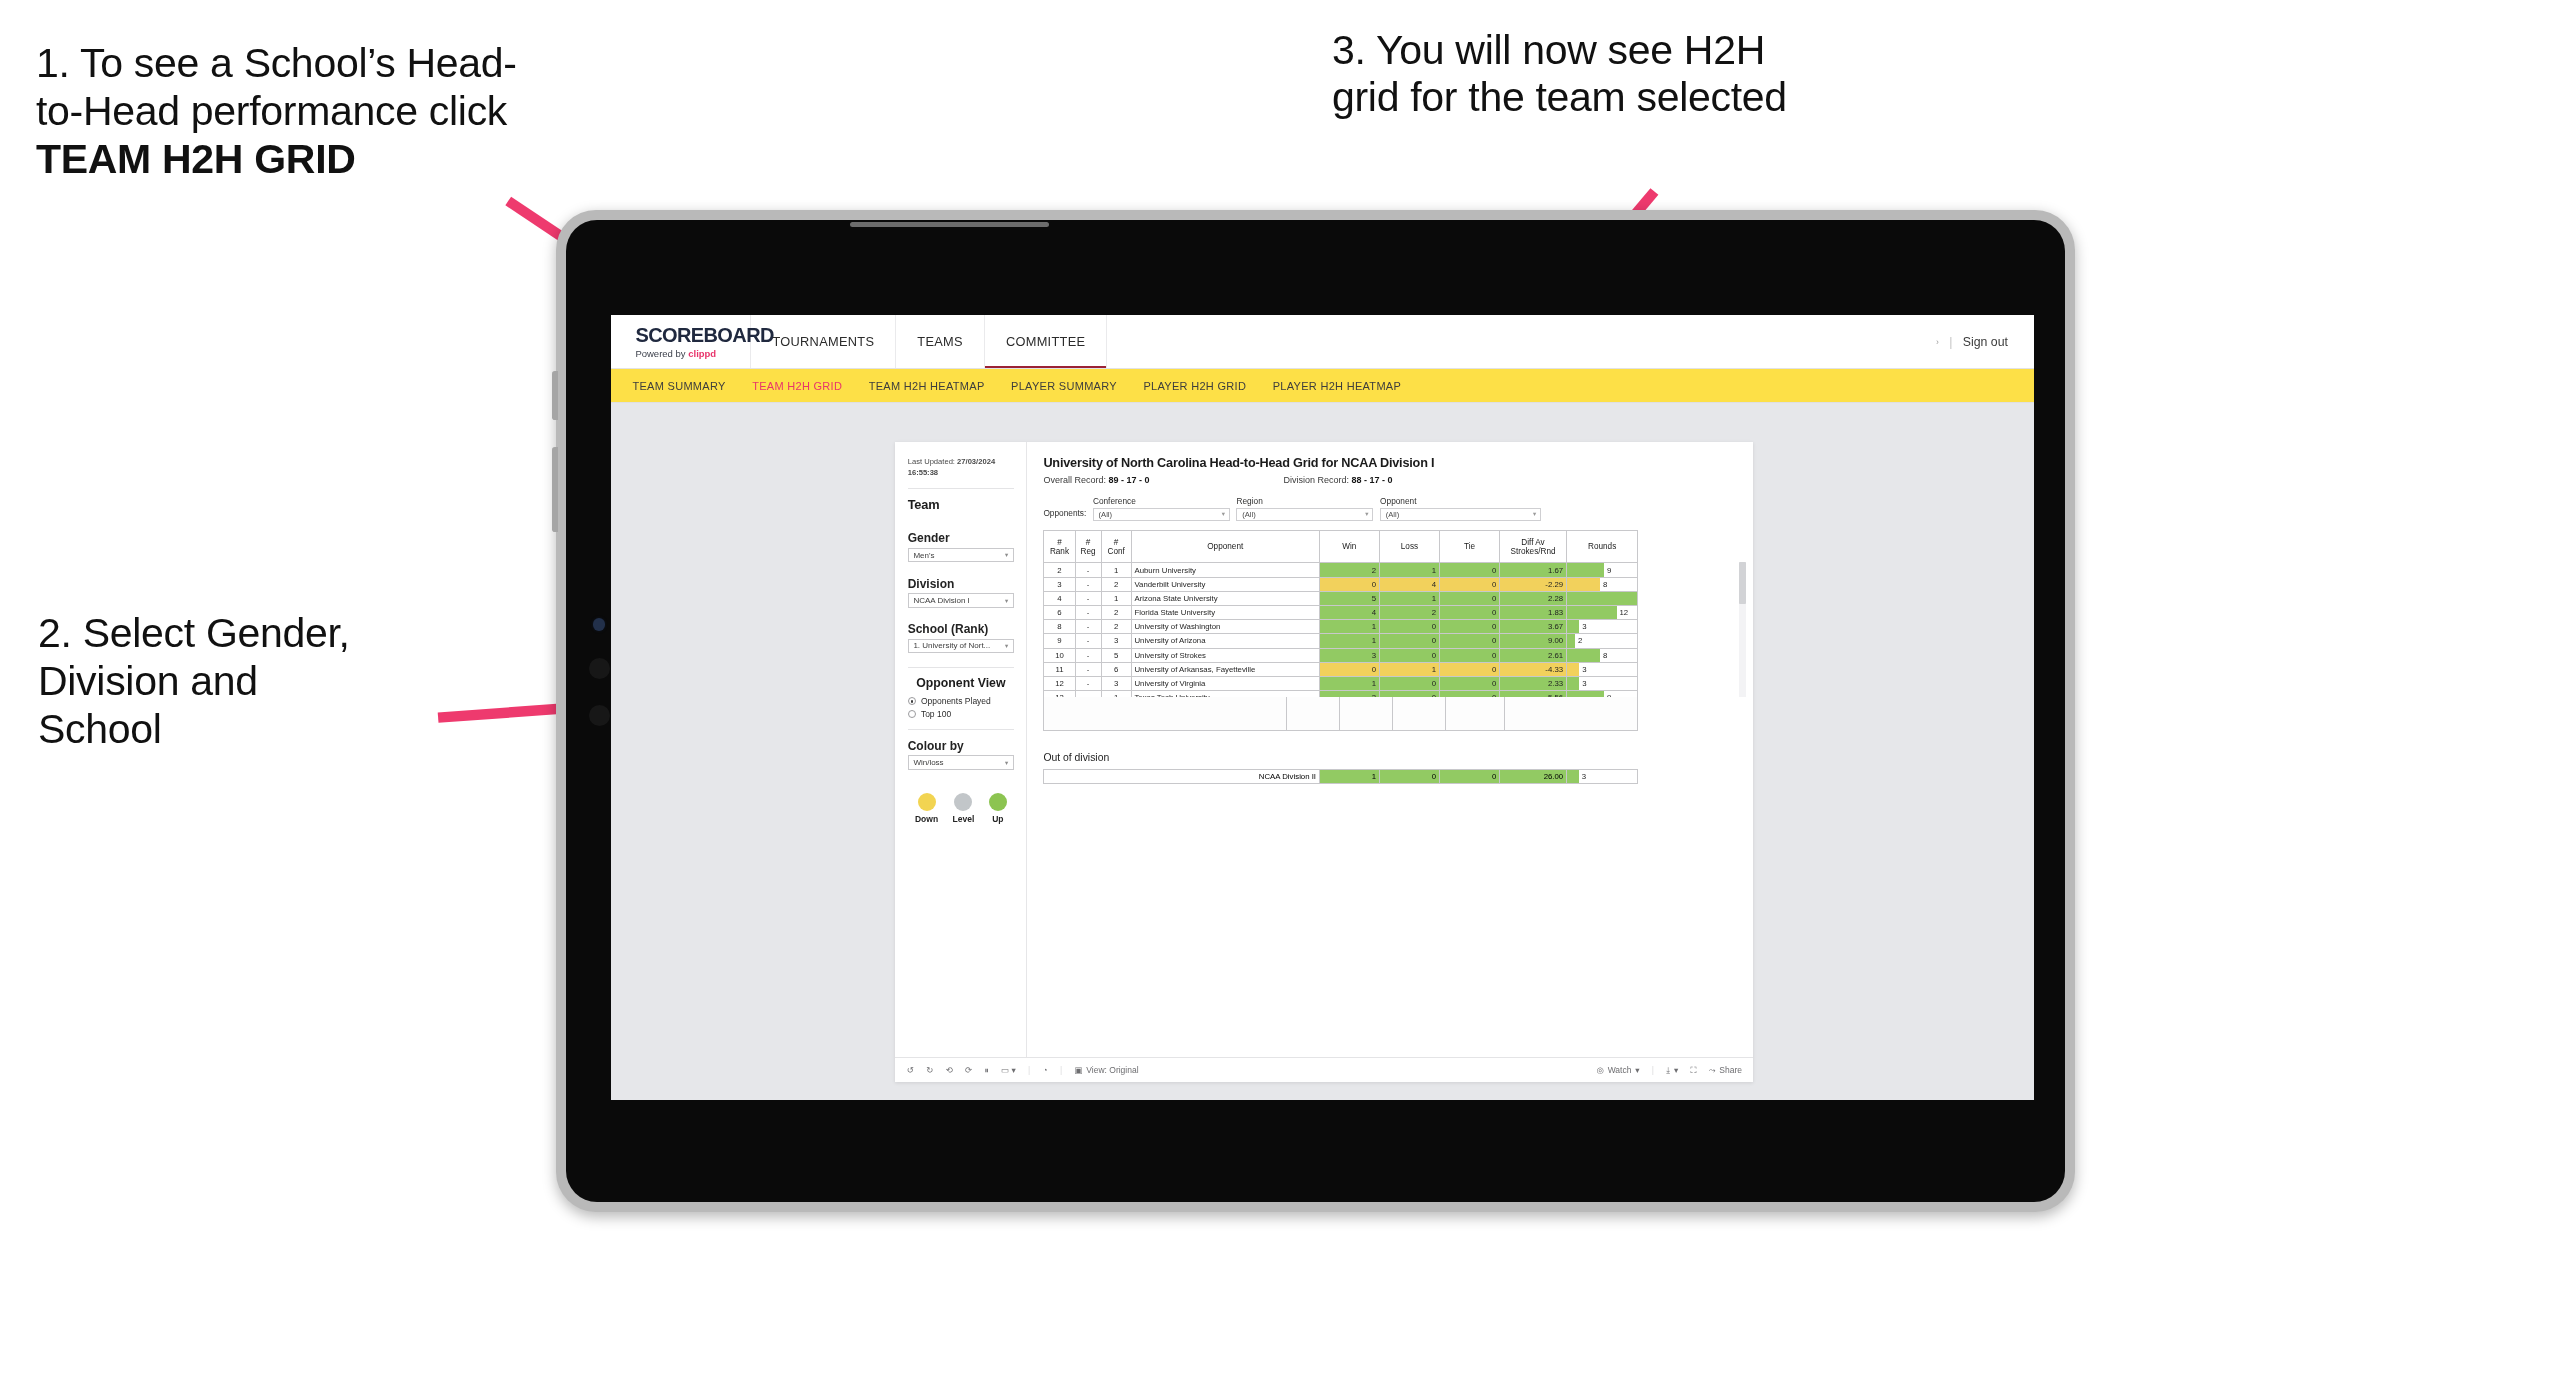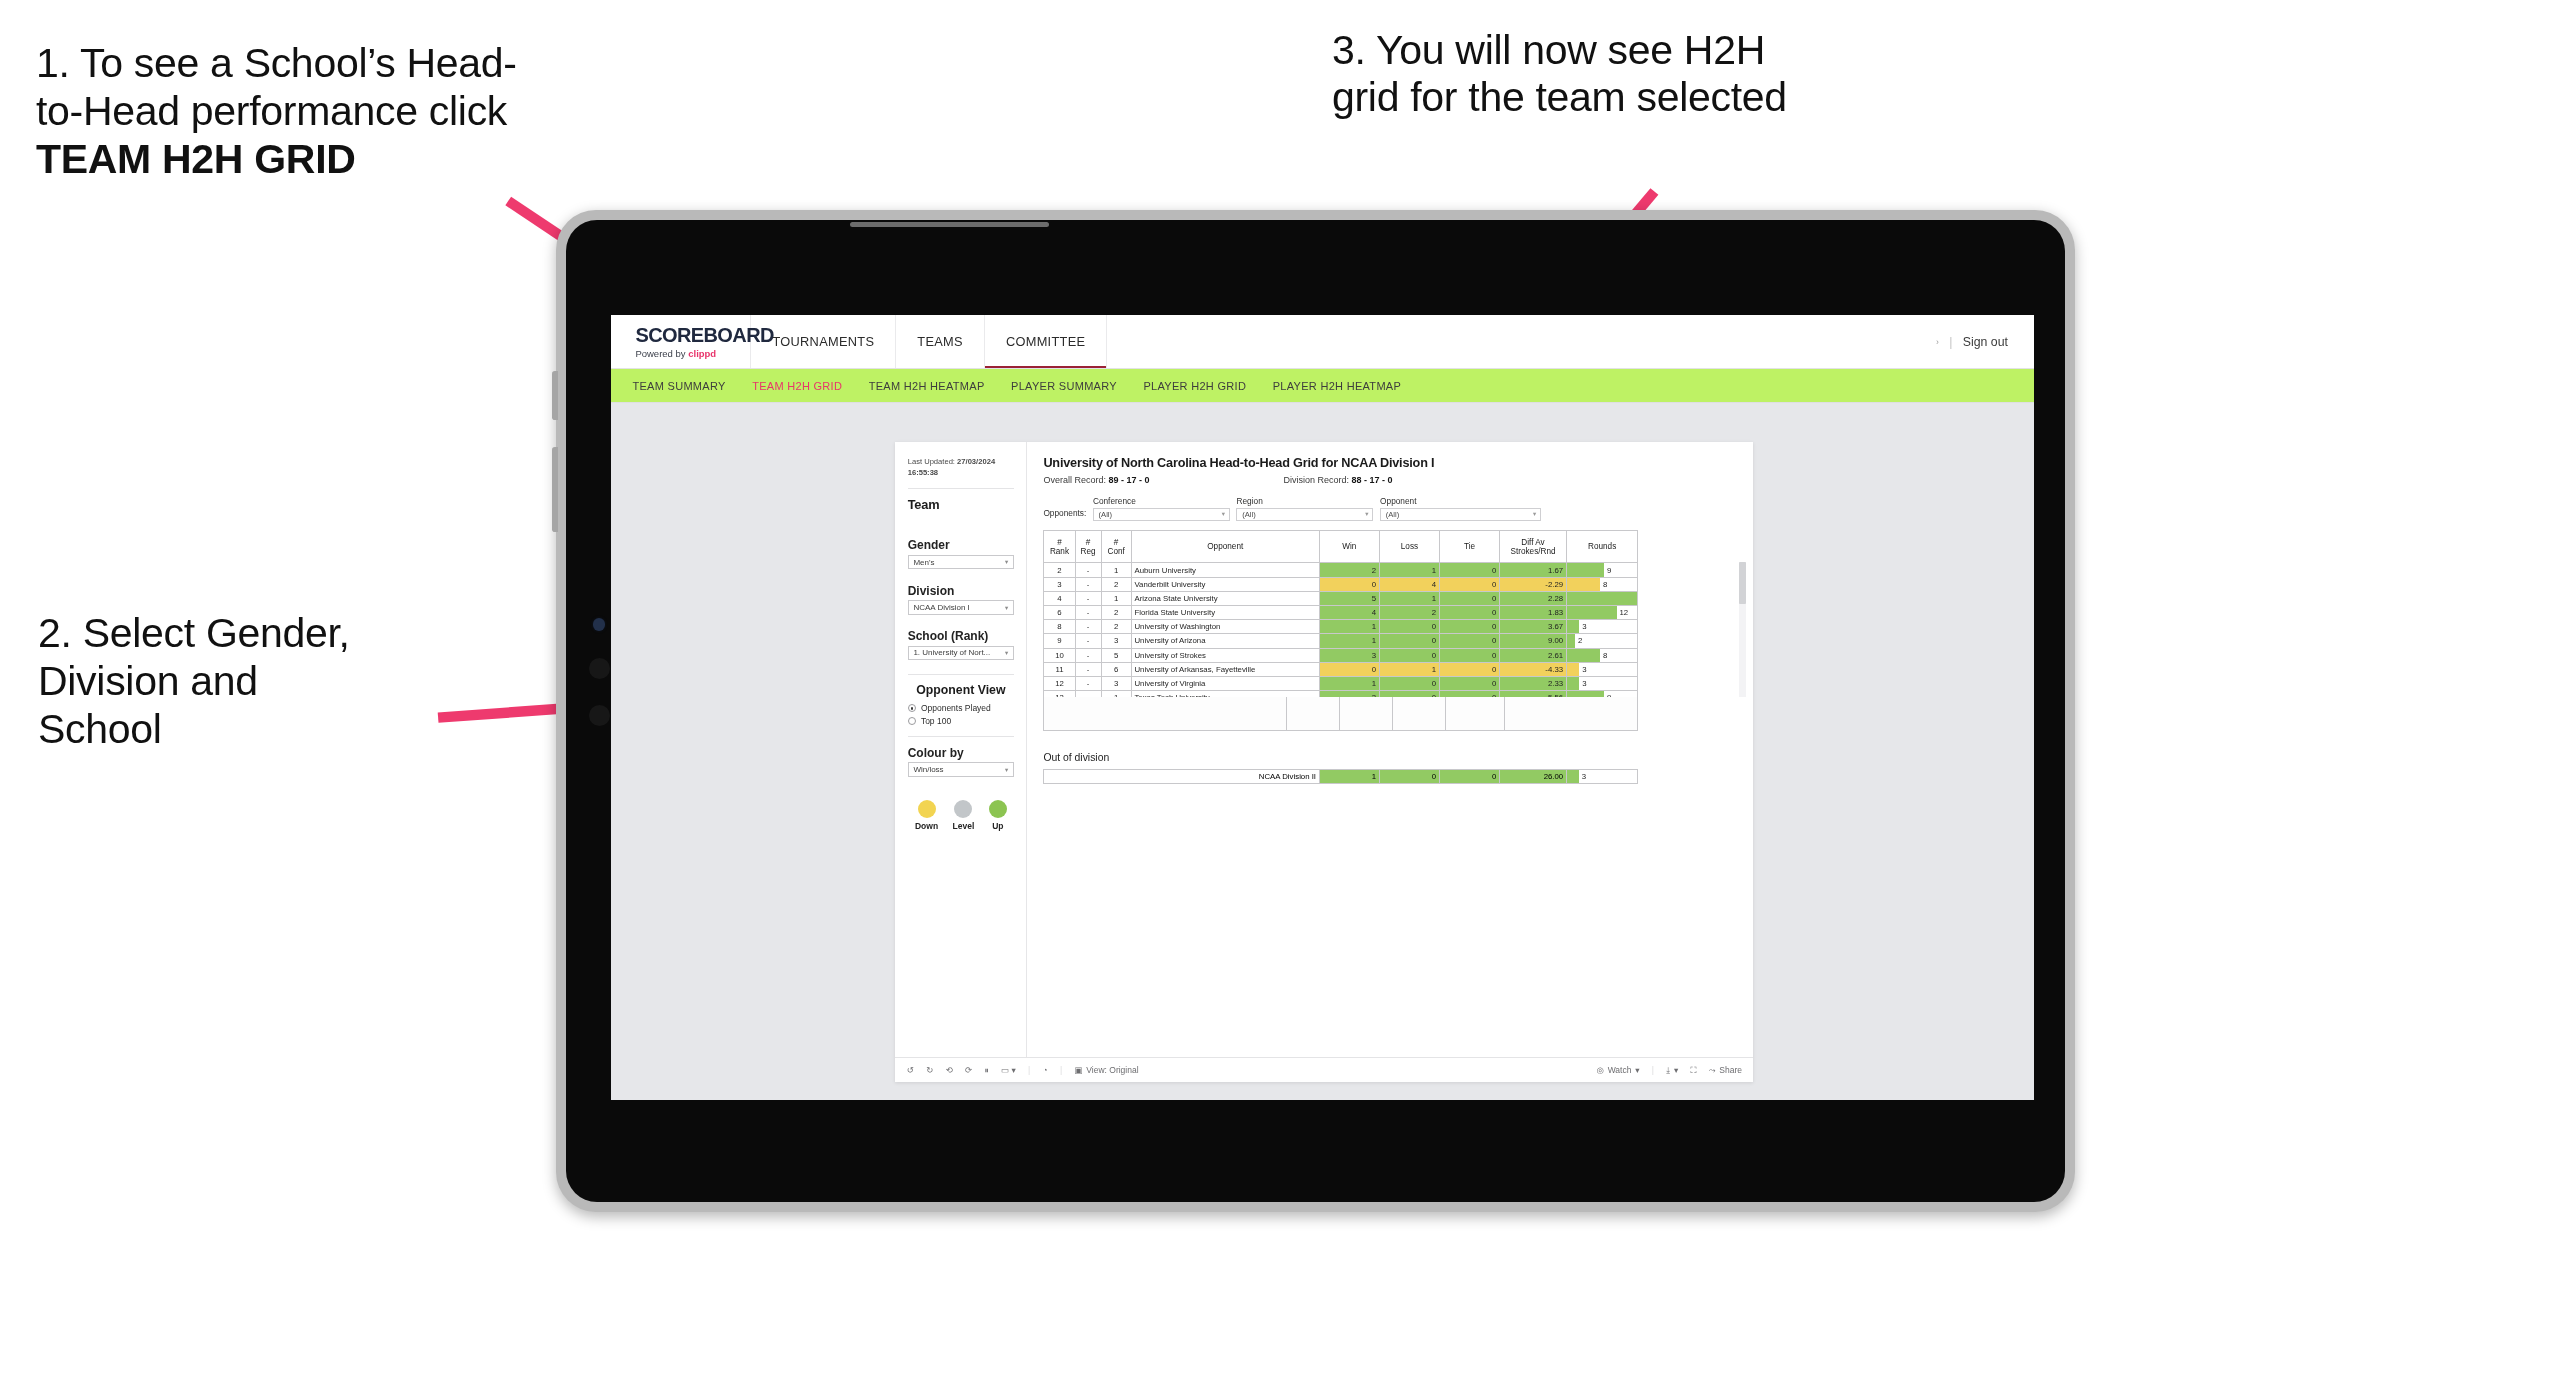--- a/index.html
+++ b/index.html
@@ -114,21 +114,21 @@
   #topnav-spacer { flex: 1; }
   #signout-wrap {
     display: flex; align-items: center; gap: 10.4px;
     padding-right: 26.5px; font-size: 12.3px; color: #3a3a3a;
   }
   #signout-chevron { font-size: 8.5px; color: #9a9a9a; }
   #signout-divider { color: #c6c6c6; }
 
   
   #subnav {
-    height: 34px; background: #bef264;
+    height: 34px; background: #fde047;
     display: flex; align-items: center;
     border-bottom: 0.9px solid #dfdfe2;
     padding-left: 21px; gap: 26.5px;
   }
   .subnav-item {
     font-size: 11px; color: #3d3d3d; letter-spacing: 0.3px;
   }
   .subnav-item.active { color: #e8346b; }
 
   
@@ -145,21 +145,21 @@
   
   #sidebar {
     width: 132px; padding: 13.3px 12.3px 0 12.3px;
     border-right: 0.9px solid #e6e6e8;
     background: #fff;
     font-size: 8.5px; color: #2f2f2f;
   }
   #last-updated { font-size: 7.6px; color: #4a4a4a; line-height: 1.45; }
   #last-updated b { font-weight: 700; }
   .side-rule { height: 0.9px; background: #e4e4e6; margin: 10.4px 0 8.5px; }
-  .side-h1 { font-size: 12.8px; font-weight: 700; color: #1c1c1c; margin-bottom: 26px; letter-spacing:-0.2px;}
+  .side-h1 { font-size: 12.8px; font-weight: 700; color: #1c1c1c; margin-bottom: 19px; letter-spacing:-0.2px;}
   .side-h2 { font-size: 12.3px; font-weight: 700; color: #1c1c1c; text-align: center; margin-bottom: 5.7px;}
   .field-label { font-size: 12px; font-weight: 700; color: #232323; margin-bottom: 2.8px; }
   .dd {
     height: 14.2px; border: 0.9px solid #c9c9cc; background: #fff;
     display: flex; align-items: center; justify-content: space-between;
     padding: 0 3.8px 0 4.7px; font-size: 8px; color: #3c3c3c;
     margin-bottom: 14.2px; white-space: nowrap; overflow: hidden;
   }
   .dd .caret { font-size: 5.7px; color: #8d8d8d; }
   .radio-row { display: flex; align-items: center; gap: 4.7px; margin-bottom: 2.8px; font-size: 8.5px; color: #2c2c2c;}

